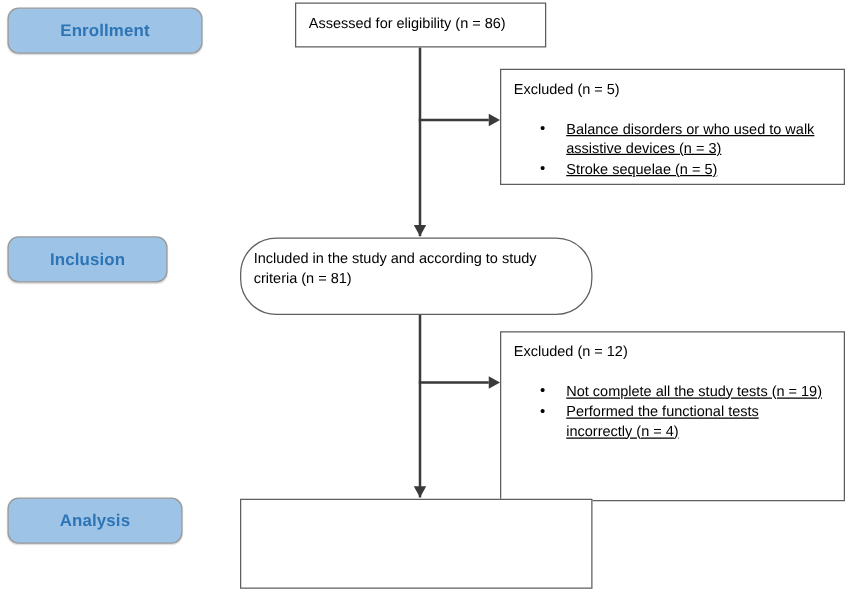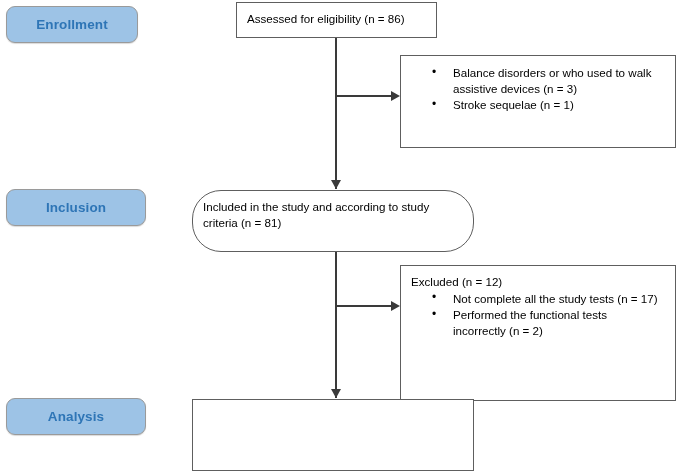--- a/index.html
+++ b/index.html
@@ -51,22 +51,23 @@
     line-height: 15.5px;
     white-space: nowrap;
   }
   .flow-box .box-line.wrap {
     white-space: normal;
   }
 
   
   ul.bullet-list {
     list-style: none;
-    margin: 1px 0 0 0;
+    margin: 16px 0 0 0;
     padding: 0 0 0 42px;
+    text-decoration: underline;
   }
   ul.bullet-list > li {
     position: relative;
     font-size: 11.6px;
     color: #000000;
     line-height: 15.5px;
     margin-bottom: 1px;
   }
   ul.bullet-list > li::before {
     content: "\2022";
@@ -121,25 +122,25 @@
     border-top: 5px solid transparent;
     border-bottom: 5px solid transparent;
     border-left: 9px solid #3a3a3a;
   }
 </style>
 </head>
 <body>
 
 <div id="diagram-root">
 
-  <div class="stage-pill" style="left:6px; top:6px; width:132px; height:37px;text-align:center;">
+  <div class="stage-pill" style="left:6px; top:6px; width:156px; height:37px;text-align:center;">
     <span>Enrollment</span>
   </div>
 
-  <div class="stage-pill" style="left:6px; top:189px; width:140px; height:37px;">
+  <div class="stage-pill" style="left:6px; top:189px; width:128px; height:37px;">
     <span>Inclusion</span>
   </div>
 
   <div class="stage-pill" style="left:6px; top:398px; width:140px; height:37px;text-align:right;">
     <span>Analysis</span>
   </div>
 
   <div class="v-line" style="left:335px; top:37px; height:152px;"></div>
   <div class="arrow-down" style="left:331px; top:180px;"></div>
 
@@ -150,34 +151,35 @@
   <div class="arrow-down" style="left:331px; top:389px;"></div>
 
   <div class="h-line" style="left:335px; top:305px; width:56px;"></div>
   <div class="arrow-right" style="left:391px; top:301px;"></div>
 
   <div class="flow-box" style="left:236px; top:2px; width:201px; height:36px;">
     <div class="box-line">Assessed for eligibility (n = 86)</div>
   </div>
 
   <div class="flow-box" style="left:400px; top:55px; width:276px; height:93px;">
+    <div class="box-line">Excluded (n = 5)</div>
     <ul class="bullet-list">
       <li>Balance disorders or who used to walk assistive devices (n = 3)</li>
-      <li>Stroke sequelae (n = 1)</li>
+      <li>Stroke sequelae (n = 5)</li>
     </ul>
   </div>
 
   <div class="flow-box" style="left:192px; top:190px; width:282px; height:62px;border-radius:29px;">
     <div class="box-line wrap">Included in the study and according to study criteria (n = 81)</div>
   </div>
 
   <div class="flow-box" style="left:400px; top:265px; width:276px; height:136px;">
     <div class="box-line">Excluded (n = 12)</div>
     <ul class="bullet-list">
-      <li>Not complete all the study tests (n = 17)</li>
-      <li style="white-space:normal; max-width:186px;">Performed the functional tests incorrectly (n = 2)</li>
+      <li>Not complete all the study tests (n = 19)</li>
+      <li style="white-space:normal; max-width:186px;">Performed the functional tests incorrectly (n = 4)</li>
     </ul>
   </div>
 
   <div class="flow-box" style="left:192px; top:399px; width:282px; height:72px;">
   </div>
 
 </div>
 
 </body></html>

